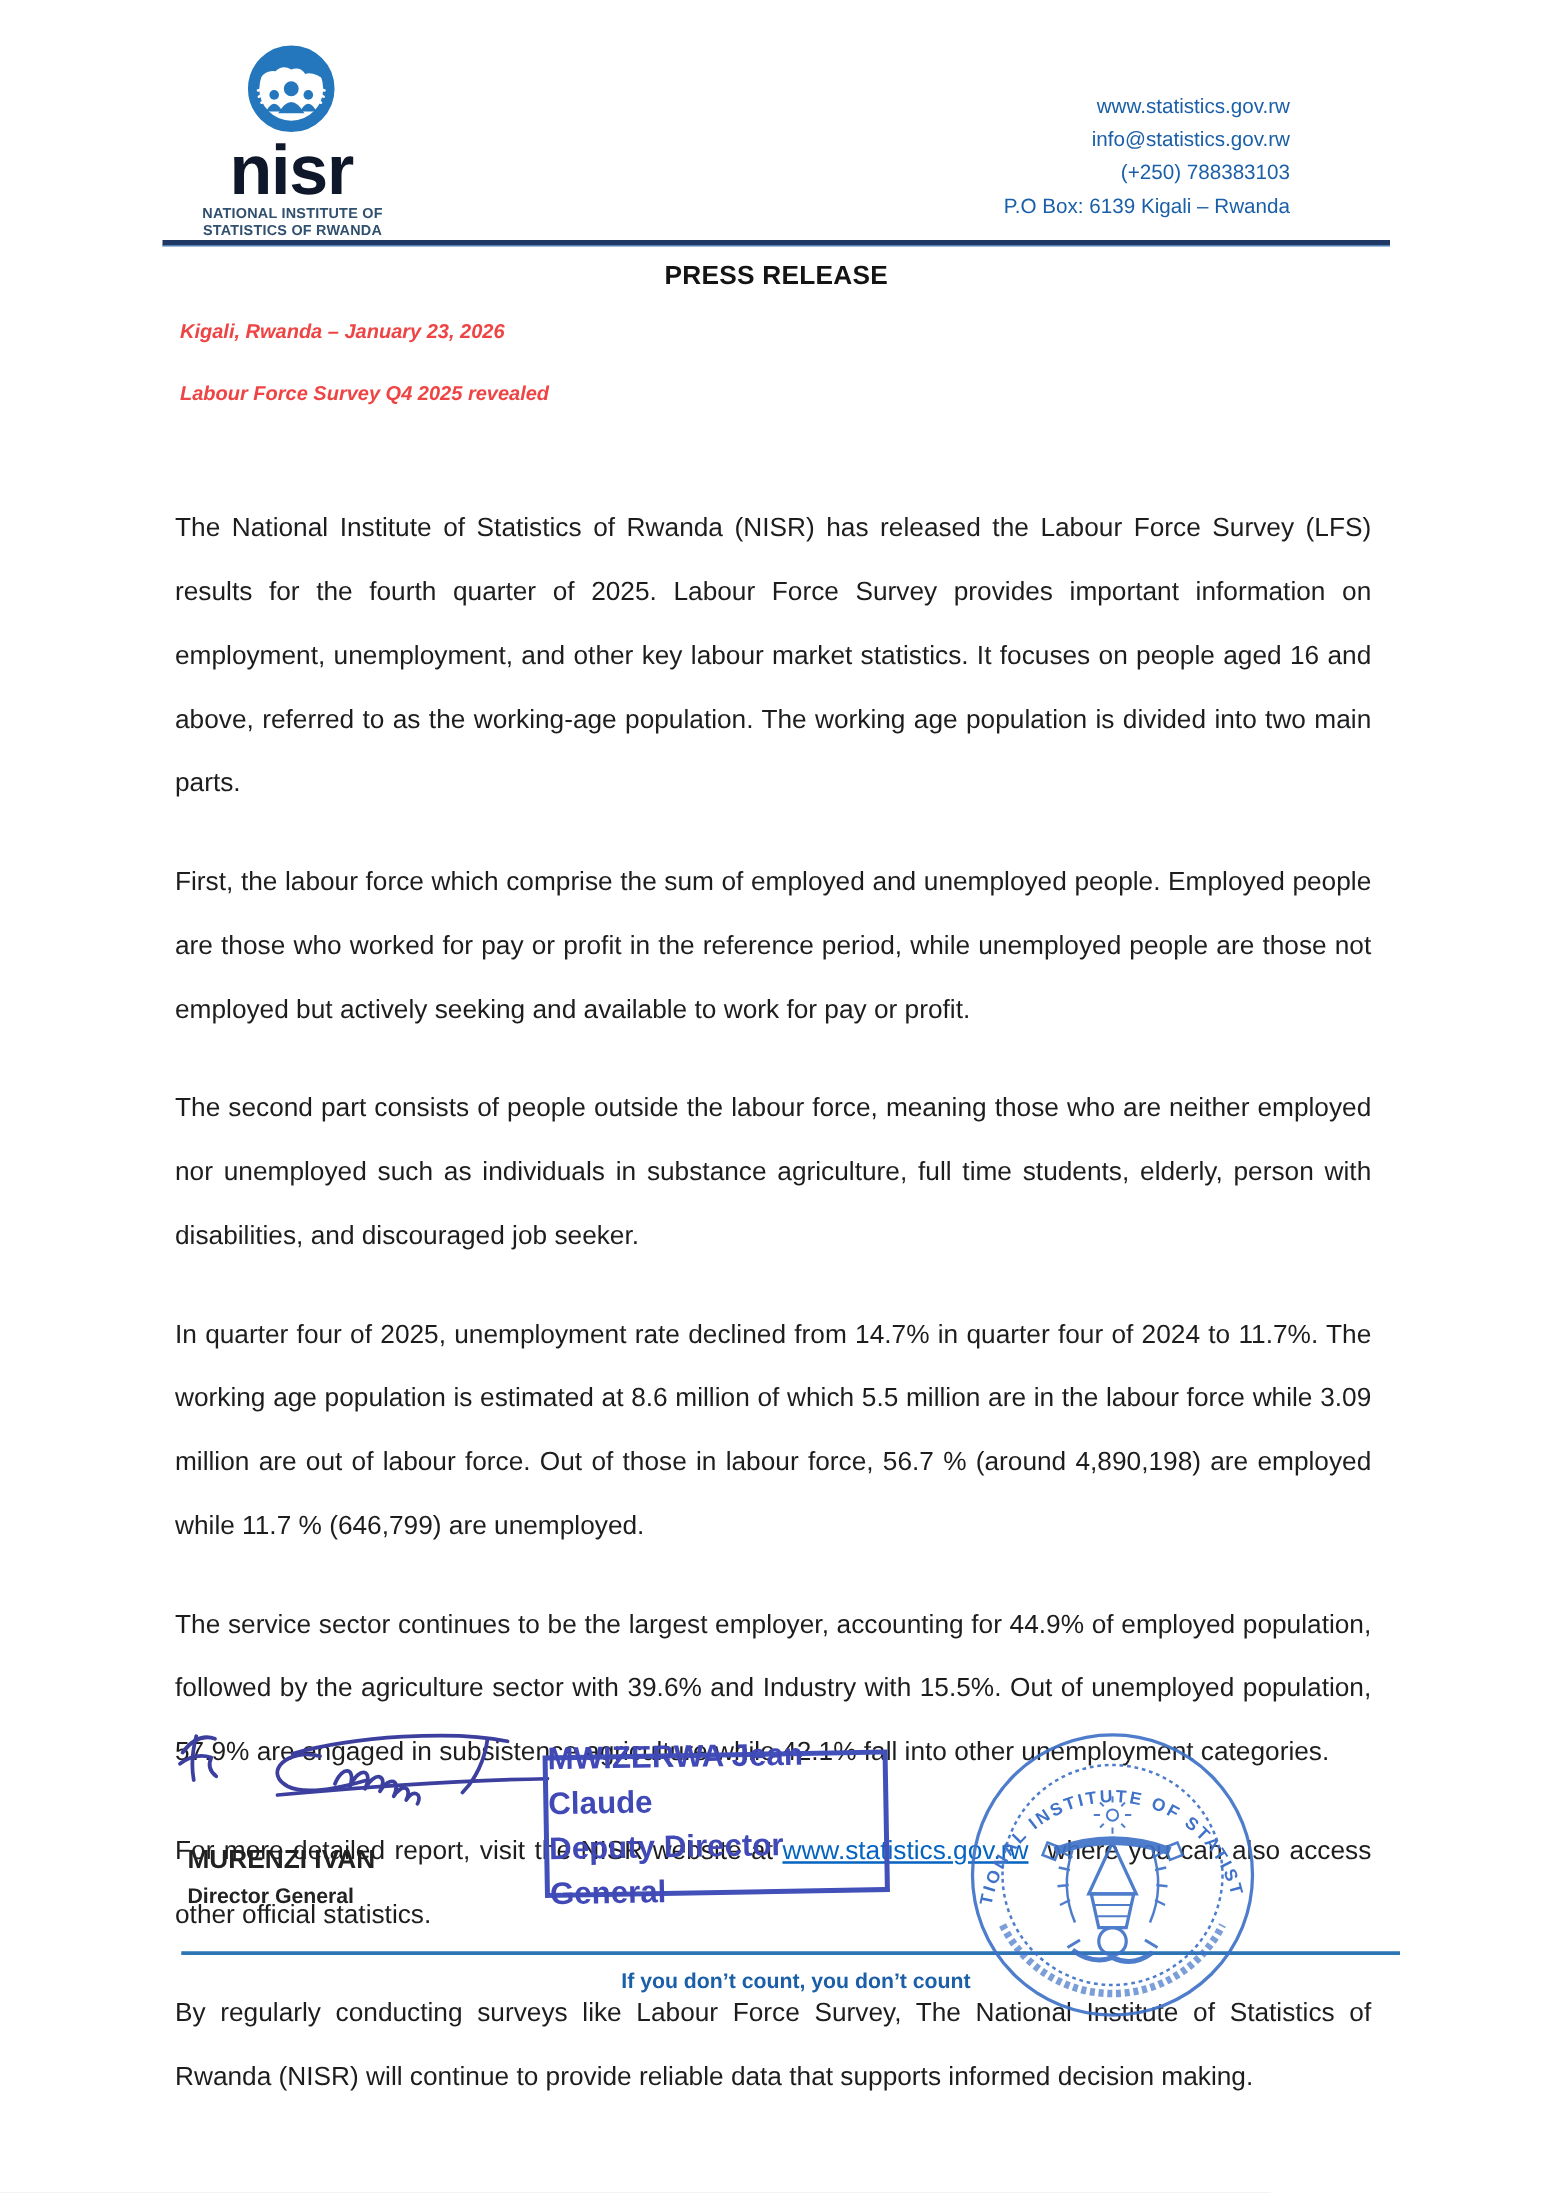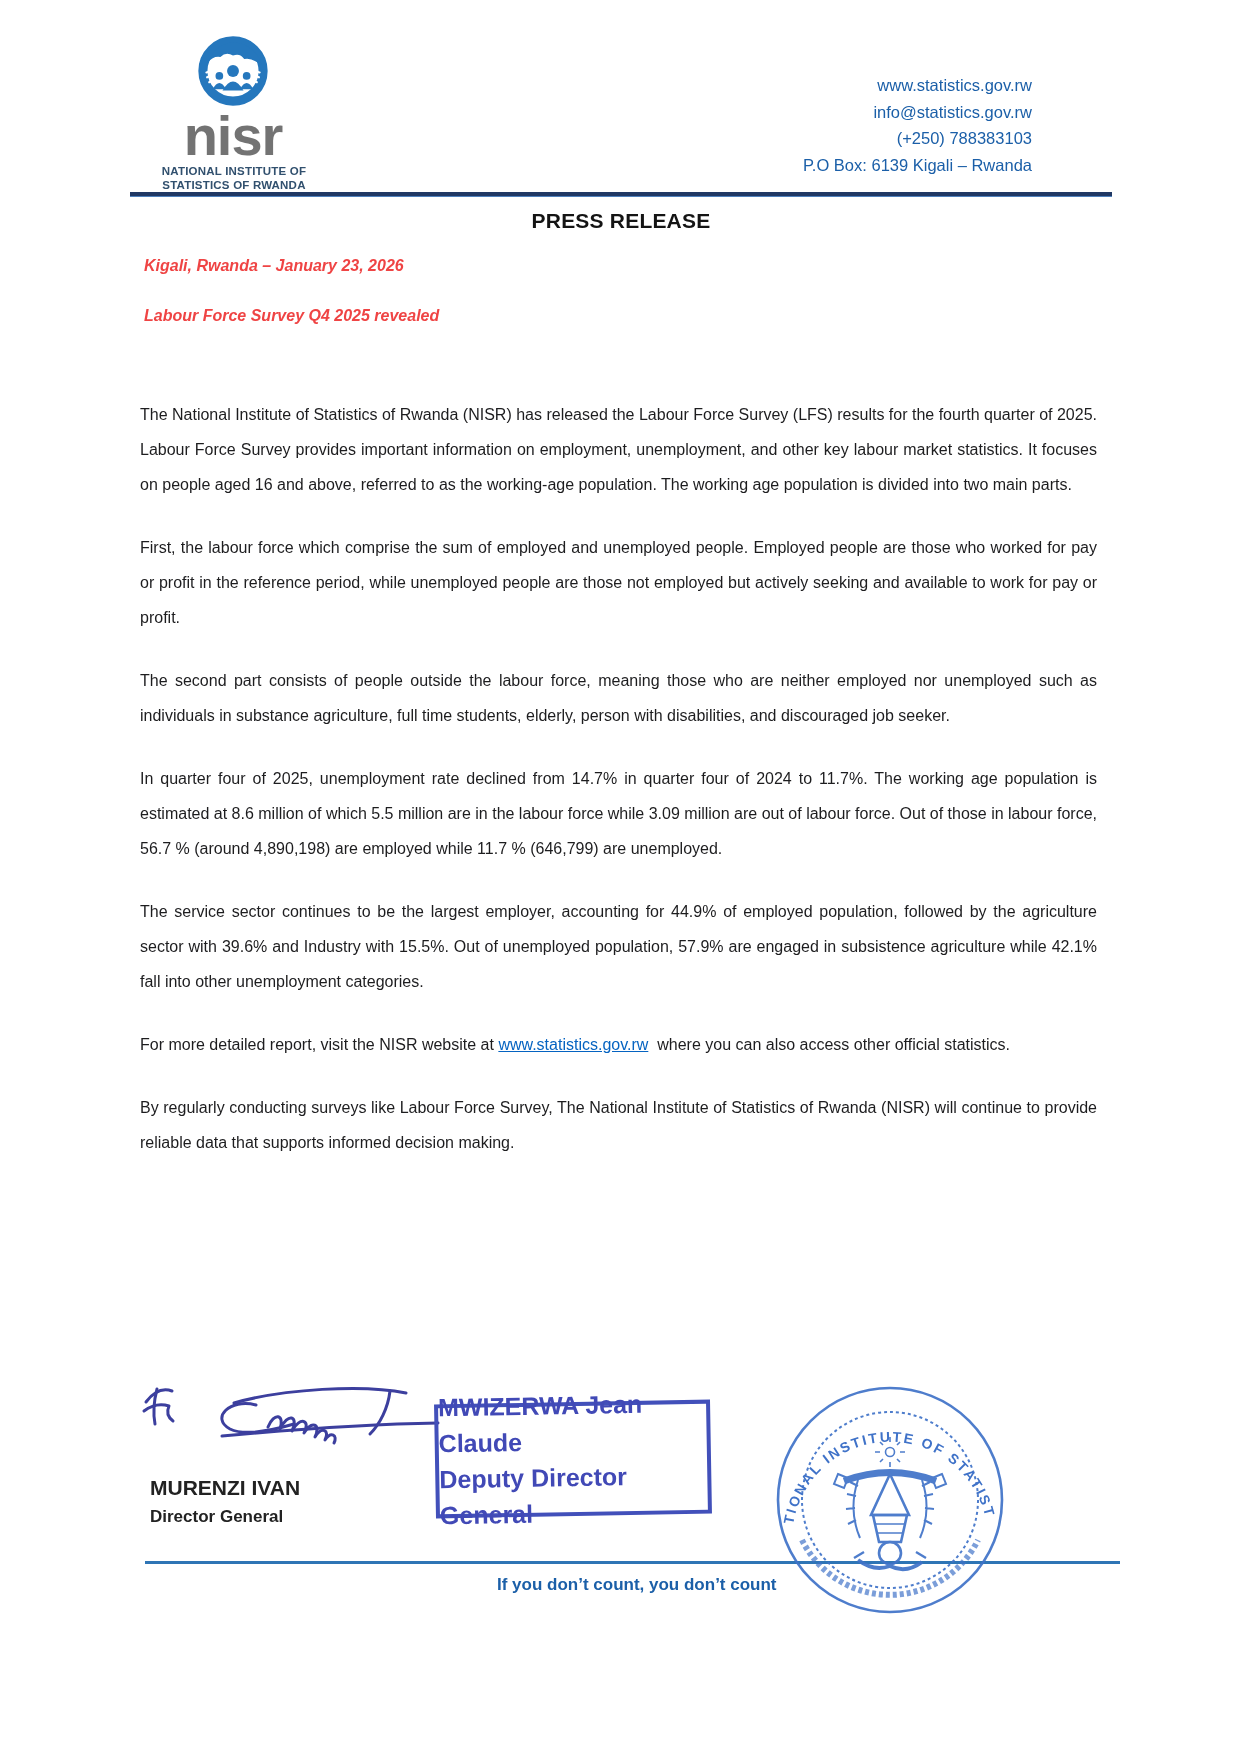--- a/index.html
+++ b/index.html
@@ -11,21 +11,21 @@
     font-family:"Liberation Sans",sans-serif;
     color:#1d1d1f;
     overflow:hidden;
   }
 
   
   .logo{position:absolute;left:158px;top:36px;width:150px;text-align:center;}
   .logo-icon{display:block;margin:0 auto;}
   .logo-acronym{
     font-size:56px;font-weight:bold;letter-spacing:-1px;
-    color:#737373;line-height:1.0;margin-top:2px;
+    color:#0f172a;line-height:1.0;margin-top:2px;
   }
   .logo-org{font-size:11.5px;font-weight:bold;color:#31506e;letter-spacing:.2px;line-height:14px;text-align:center;padding-left:2px;}
 
   .contact{
     position:absolute;right:208px;top:72px;
     text-align:right;font-size:16.5px;line-height:26.5px;color:#1b5fa8;
   }
   .header-rule{
     position:absolute;left:130px;top:192px;width:982px;height:4px;
     background:#203864;border-bottom:1px solid #4f81bd;
@@ -40,21 +40,21 @@
   .dateline,.subtitle{
     position:absolute;left:144px;
     font-size:16px;font-weight:bold;font-style:italic;color:#ef4444;
   }
   .dateline{top:257px;}
   .subtitle{top:307px;font-style:italic;}
 
   .body-text{position:absolute;left:140px;top:397px;width:957px;}
   .body-text p{
     margin:0 0 28px 0;
-    font-size:16px;line-height:35px;
+    font-size:21px;line-height:51px;
     text-align:justify;color:#1d1d1f;
   }
   .body-text a{color:#0563c1;text-decoration:underline;font-weight:normal;}
 
   
   .sig-scribble{position:absolute;left:138px;top:1378px;}
   .sig-name{position:absolute;left:150px;top:1476px;font-size:21px;font-weight:bold;color:#222;}
   .sig-title{position:absolute;left:150px;top:1507px;font-size:17px;font-weight:bold;color:#222;}
 
   .stamp{

